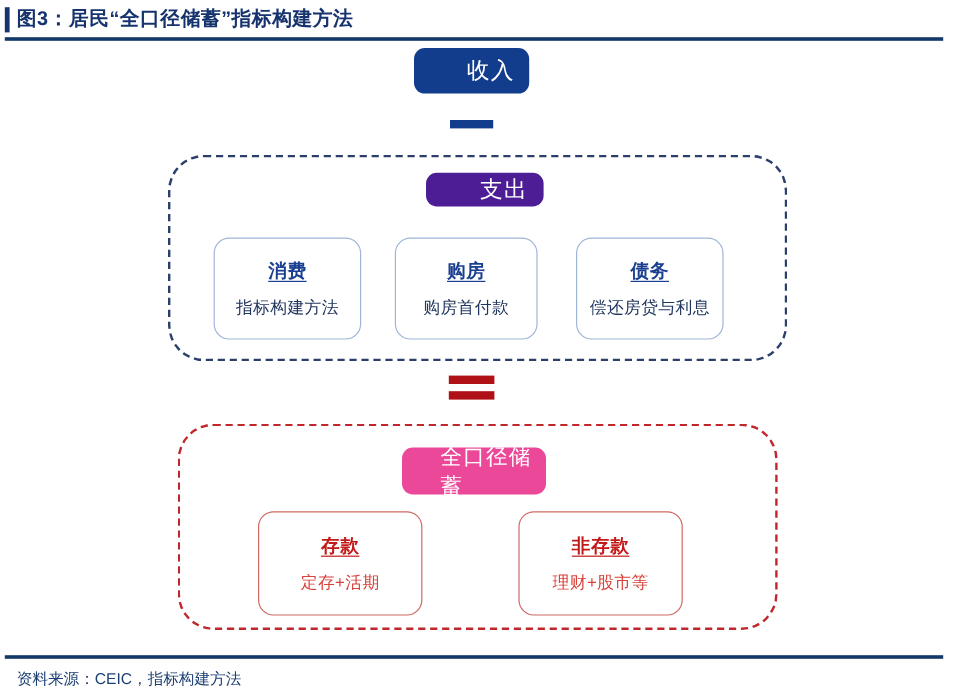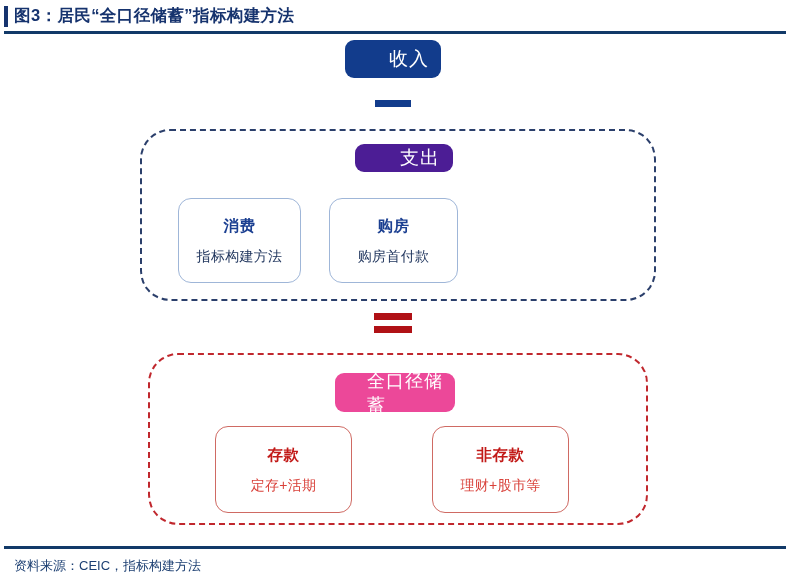--- a/index.html
+++ b/index.html
@@ -166,37 +166,38 @@
     flex-direction: column;
     align-items: center;
     justify-content: center;
   }
   .card.blue { border: 1.6px solid #9fb6d8; }
   .card.red  { border: 1.6px solid #cf6a63; }
 
   .card-title {
     font-size: 15.5px;
     font-weight: bold;
+    text-decoration: underline;
     text-underline-offset: 3px;
     letter-spacing: 0.5px;
     margin-bottom: 11px;
   }
   .card.blue .card-title { color: #1b3f91; }
   .card.red  .card-title { color: #c21a18; }
 
   .card-sub {
     font-size: 14px;
     letter-spacing: 0.3px;
   }
   .card.blue .card-sub { color: #21365e; }
   .card.red  .card-sub { color: #d9413a; }
 
   
   #card-consumption { left: 178px; top: 198px; width: 123px; height: 85px; }
-  #card-housing     { left: 329px; top: 198px; width: 129px; height: 85px; }
+  #card-housing     { left: 329px; top: 198px; width: 119px; height: 85px; }
   #card-debt        { left: 480px; top: 198px; width: 123px; height: 85px; }
 
   
   #card-deposit     { left: 215px; top: 426px; width: 137px; height: 87px; }
   #card-nondeposit  { left: 432px; top: 426px; width: 137px; height: 87px; }
 </style>
 </head>
 <body>
 
 <div id="page">
@@ -222,20 +223,24 @@
   <div class="card blue" id="card-consumption">
     <div class="card-title">消费</div>
     <div class="card-sub">指标构建方法</div>
   </div>
 
   <div class="card blue" id="card-housing">
     <div class="card-title">购房</div>
     <div class="card-sub">购房首付款</div>
   </div>
 
+  <div class="card blue" id="card-debt">
+    <div class="card-title">债务</div>
+    <div class="card-sub">偿还房贷与利息</div>
+  </div>
 
   <div id="op-equals">
     <div class="bar b1"></div>
     <div class="bar b2"></div>
   </div>
 
   <div class="group" id="group-savings"></div>
 
   <div class="pill" id="box-savings">
     <span>全口径储蓄</span>

